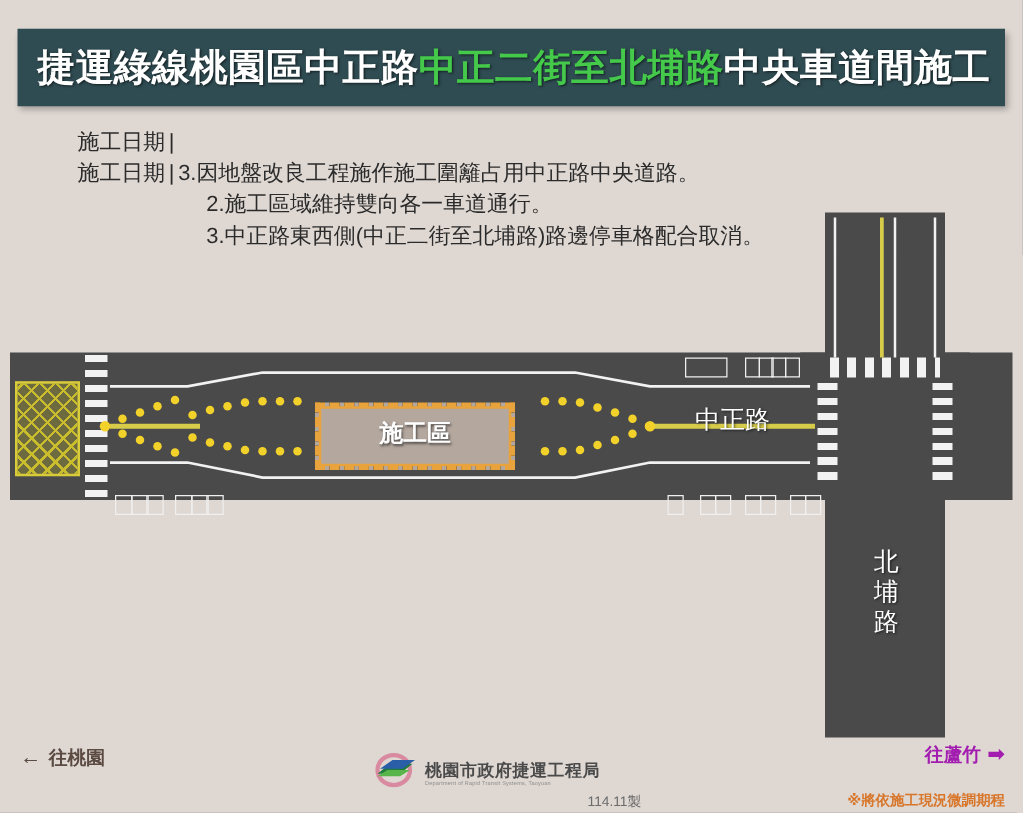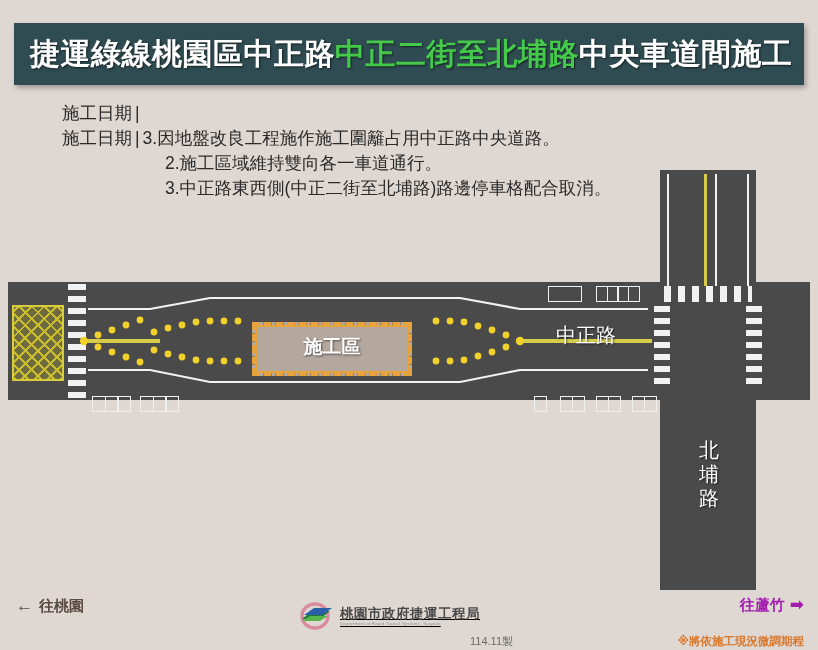--- a/index.html
+++ b/index.html
@@ -212,21 +212,21 @@
   
   #foot-left {
     position: absolute; left: 16px; top: 596px;
     display: flex; align-items: center;
     font-size: 15px; font-weight: bold; color: #5a4a42;
   }
   #foot-left .arrow { font-size: 17px; margin-right: 6px; }
 
   #foot-logo {
     position: absolute; left: 300px; top: 602px;
-    display: flex; align-items: center; text-decoration: underline;
+    display: flex; align-items: flex-end;
   }
   #logo-mark {
     width: 34px; height: 28px; margin-right: 6px;
     position: relative; flex: 0 0 34px;
   }
   #logo-text { display: flex; flex-direction: column; }
   #logo-text .cn {
     font-size: 13.5px; font-weight: bold; color: #4a4a4a;
     letter-spacing: .5px; line-height: 15px;
   }

